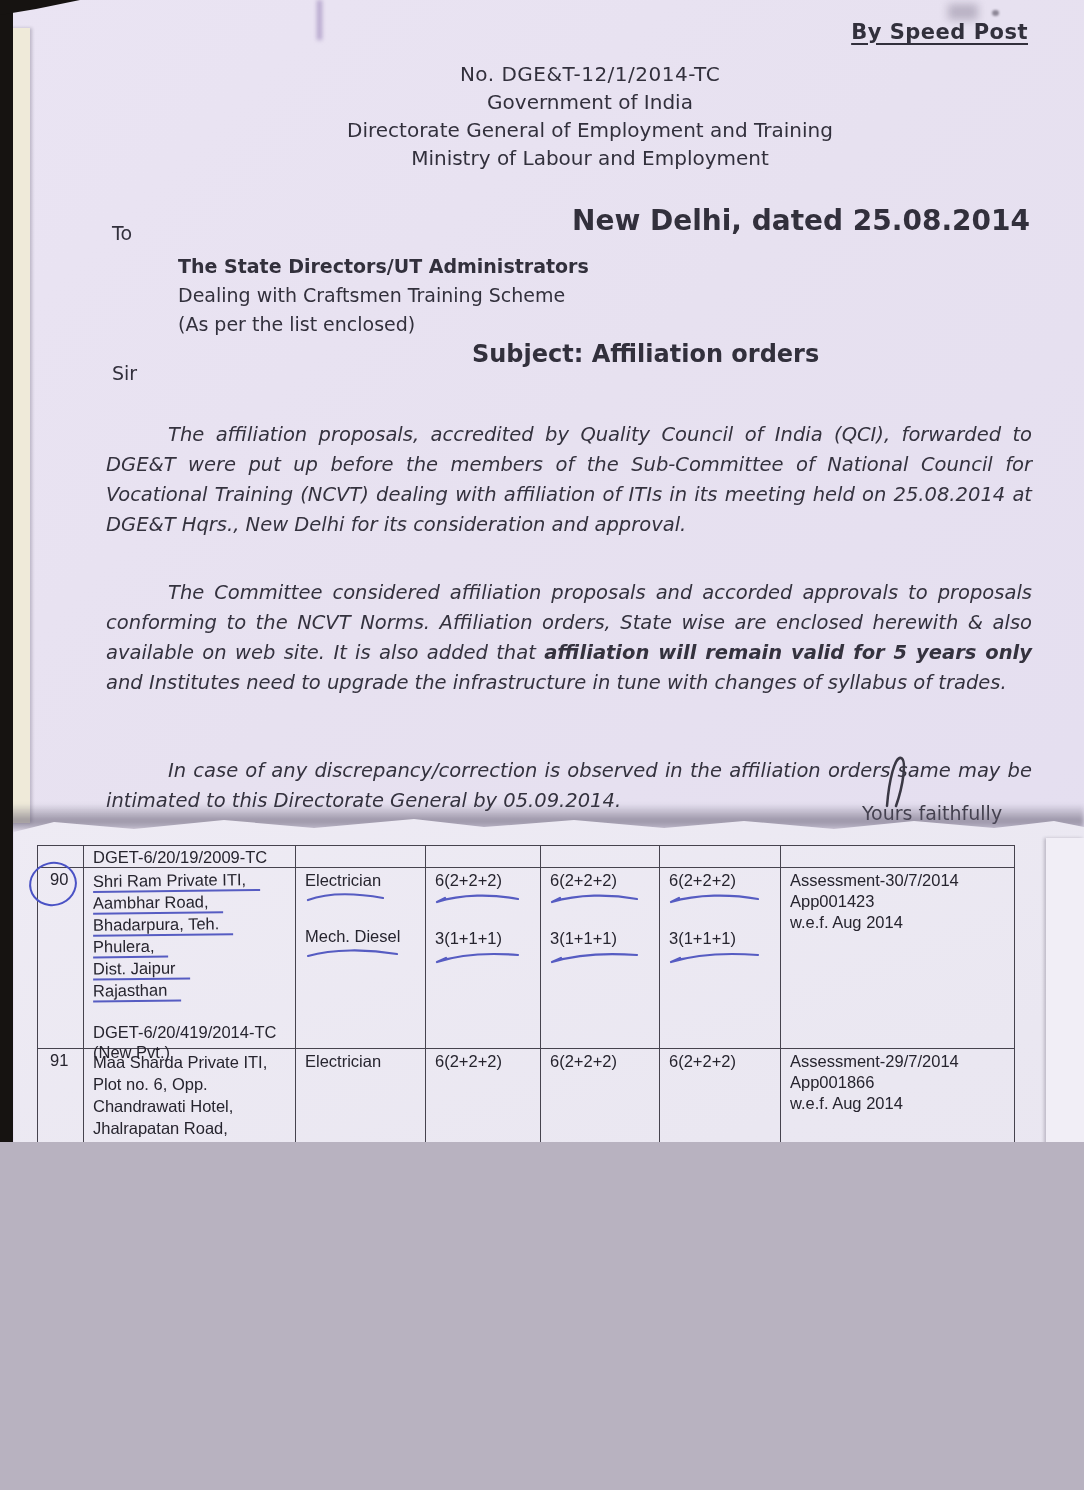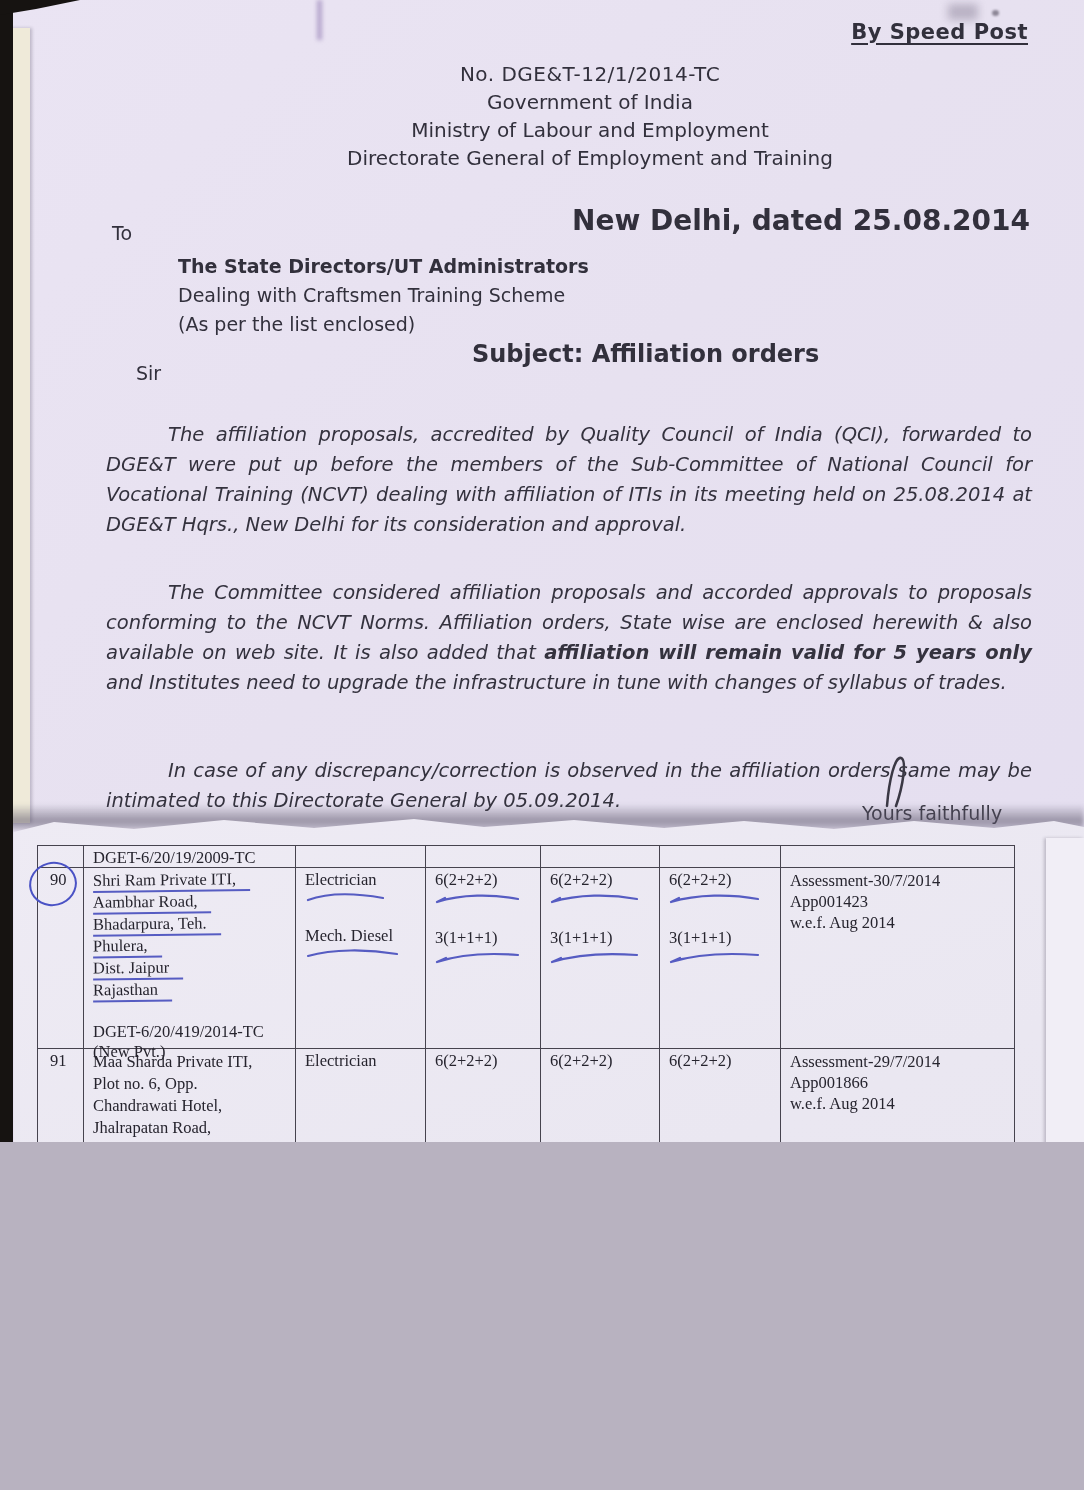--- a/index.html
+++ b/index.html
@@ -20,42 +20,42 @@
   .letter{z-index:4;}
   .speed-post{position:absolute;right:56px;top:20px;font-size:21px;font-weight:bold;
               text-decoration:underline;text-underline-offset:4px;letter-spacing:.5px;}
   .hdr{position:absolute;left:120px;top:60px;width:940px;text-align:center;font-size:20px;line-height:28px;}
   .hdr .ref{font-size:20px;letter-spacing:.5px;text-align:center;}
   .dateline{position:absolute;right:54px;top:204px;font-size:28px;font-weight:bold;}
   .to{position:absolute;left:112px;top:222px;font-size:19px;}
   .addr{position:absolute;left:178px;top:252px;font-size:19px;line-height:29px;}
   .addr .l0{font-weight:bold;}
   .subject{position:absolute;left:472px;top:340px;font-size:24px;font-weight:bold;}
-  .sir{position:absolute;left:112px;top:362px;font-size:19px;margin-left:24px;}
+  .sir{position:absolute;left:112px;top:362px;font-size:19px;}
   .para{position:absolute;left:106px;width:926px;font-size:19.5px;line-height:30px;
         text-align:justify;text-indent:62px;color:#34323e;font-style:italic;}
   #p1{top:420px;} #p2{top:578px;} #p3{top:756px;}
   .closing{position:absolute;left:862px;top:802px;font-size:19px;color:#3a3844;}
   .pen-loop{position:absolute;left:878px;top:752px;z-index:4;}
 
   
   .shadow-band{position:absolute;left:0;top:804px;width:1084px;height:26px;z-index:5;
     background:linear-gradient(to bottom,rgba(0,0,0,0),rgba(92,86,106,.55) 65%,rgba(92,86,106,.25));filter:blur(2px);}
   .overlay{position:absolute;left:14px;top:812px;width:1070px;height:678px;z-index:5;
     background:linear-gradient(160deg,#eeebf4 0%,#eae7f1 55%,#e9e5f0 100%);
     clip-path:polygon(0 20px,40px 10px,120px 17px,210px 8px,300px 16px,400px 7px,470px 15px,560px 8px,650px 16px,730px 9px,820px 17px,900px 9px,980px 16px,1040px 9px,1070px 15px,1070px 100%,0 100%);}
   .overlay-right-edge{position:absolute;left:1046px;top:838px;width:38px;height:420px;z-index:5;
     background:#f1eef6;box-shadow:-2px 0 3px rgba(90,84,104,.3);}
 
   
   .tbl{position:absolute;left:37px;top:845px;width:977px;z-index:7;
        display:grid;grid-template-columns:46px 212px 130px 115px 119px 121px 234px;
        grid-template-rows:22px 181px 207px;
        border-top:1.5px solid #46434e;border-left:1.5px solid #46434e;
-       font-family:Liberation Serif, serif;font-size:16.5px;color:#26242e;}
+       font-family:Liberation Sans, sans-serif;font-size:16.5px;color:#26242e;}
   .cell{border-right:1.5px solid #46434e;border-bottom:1.5px solid #46434e;
         padding:2px 4px 0 9px;overflow:visible;position:relative;}
   .cell.sno{padding-left:12px;}
   .r90 .nline{line-height:20px;white-space:nowrap;}
   .r91 .nline{line-height:22px;white-space:nowrap;}
   .u{display:inline-block;border-bottom:2px solid #565cc2;padding-right:14px;transform:rotate(-.7deg);}
   .stack2 > .v2{margin-top:23px;}
   .val{line-height:20px;white-space:nowrap;}
   .swoosh{display:block;margin-top:1px;}
   .assess{line-height:21px;white-space:nowrap;}
@@ -92,22 +92,22 @@
   <div class="edge-cream"></div>
   <div class="streak"></div>
   <div class="smudge-tr"></div>
   <div class="dot-tr"></div>
 
   <div class="letter">
     <div class="speed-post">By Speed Post</div>
     <div class="hdr">
       <div class="ref">No. DGE&amp;T-12/1/2014-TC</div>
       <div>Government of India</div>
+      <div>Directorate General of Employment and Training</div>
       <div>Ministry of Labour and Employment</div>
-      <div>Directorate General of Employment and Training</div>
     </div>
     <div class="dateline">New Delhi, dated 25.08.2014</div>
     <div class="to">To</div>
     <div class="addr">
       <div class="l0">The State Directors/UT Administrators</div>
       <div>Dealing with Craftsmen Training Scheme</div>
       <div>(As per the list enclosed)</div>
     </div>
     <div class="subject">Subject:  Affiliation orders</div>
     <div class="sir">Sir</div>

